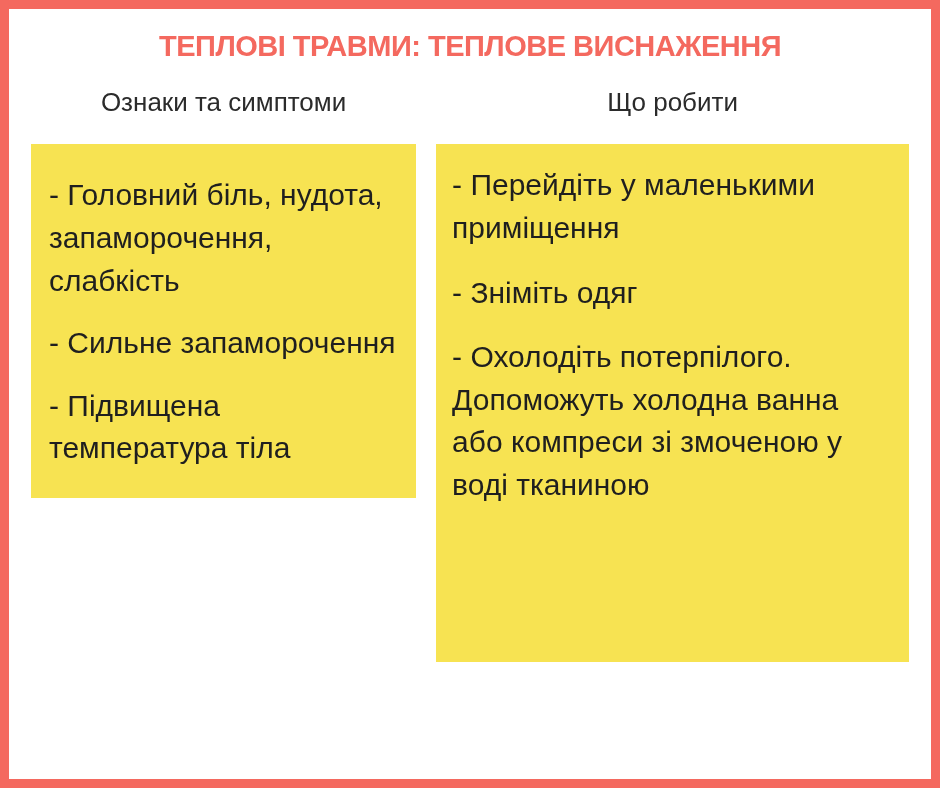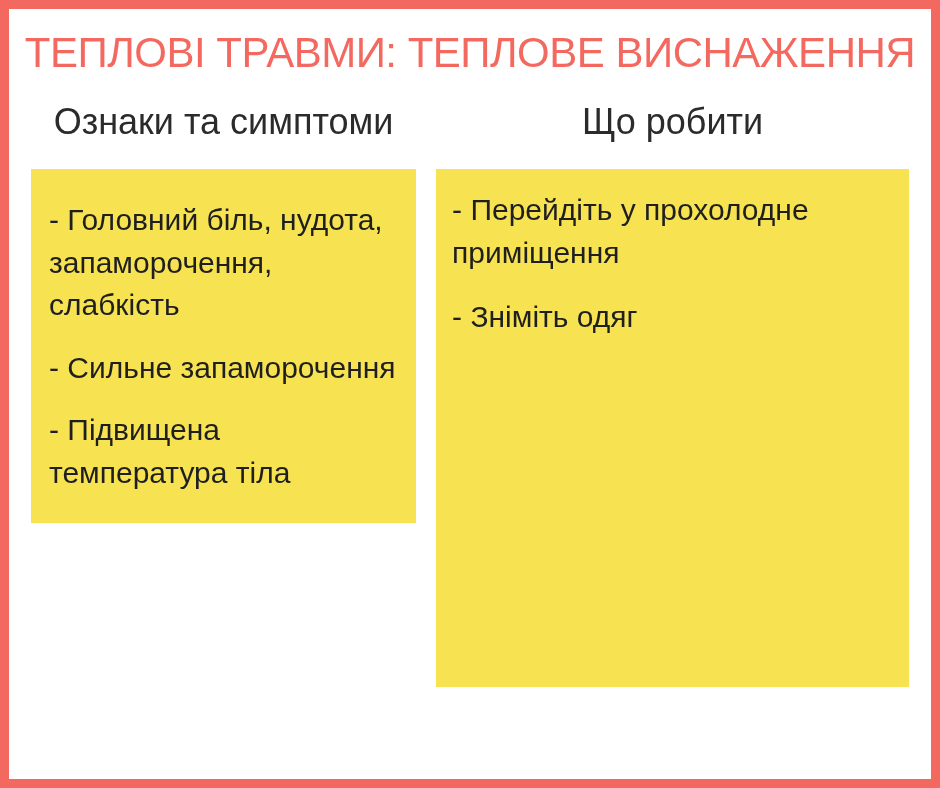--- a/index.html
+++ b/index.html
@@ -19,22 +19,22 @@
     height: 788px;
     background: #ffffff;
     box-sizing: border-box;
     border: 9px solid #f4695f;
   }
   .title {
     margin: 0;
     padding: 22px 0 10px 0;
     text-align: center;
     color: #f4695f;
-    font-size: 42px;
-    font-weight: normal;
+    font-size: 29px;
+    font-weight: bold;
     letter-spacing: -0.5px;
     line-height: 1.05;
     font-family: "Liberation Sans", sans-serif;
   }
   .columns {
     display: flex;
     flex-direction: row;
     align-items: flex-start;
     padding: 0 22px;
     box-sizing: border-box;
@@ -46,21 +46,21 @@
     width: 398px;
     padding-right: 12px;
   }
   .col-right {
     width: 482px;
     padding-left: 8px;
   }
   .col-heading {
     margin: 0;
     text-align: center;
-    font-size: 36px;
+    font-size: 26px;
     font-weight: normal;
     color: #2b2b2b;
     padding: 16px 0 26px 0;
     font-family: "Liberation Sans", sans-serif;
   }
   .panel {
     background: #f7e352;
     box-sizing: border-box;
   }
   .panel-left {
@@ -107,19 +107,20 @@
       <div class="panel panel-left">
         <p class="item">- Головний біль, нудота, запаморочення, слабкість</p>
         <p class="item">- Сильне запаморочення</p>
         <p class="item">- Підвищена температура тіла</p>
       </div>
     </div>
 
     <div class="column col-right">
       <h2 class="col-heading">Що робити</h2>
       <div class="panel panel-right">
-        <p class="item">- Перейдіть у прохолодне приміщення</p>
+        <p class="item">- Перейдіть у маленькими приміщення</p>
         <p class="item">- Зніміть одяг</p>
+        <p class="item">- Охолодіть потерпілого. Допоможуть холодна ванна або компреси зі змоченою у воді тканиною</p>
       </div>
     </div>
 
   </div>
 </div>
 
 </body></html>

